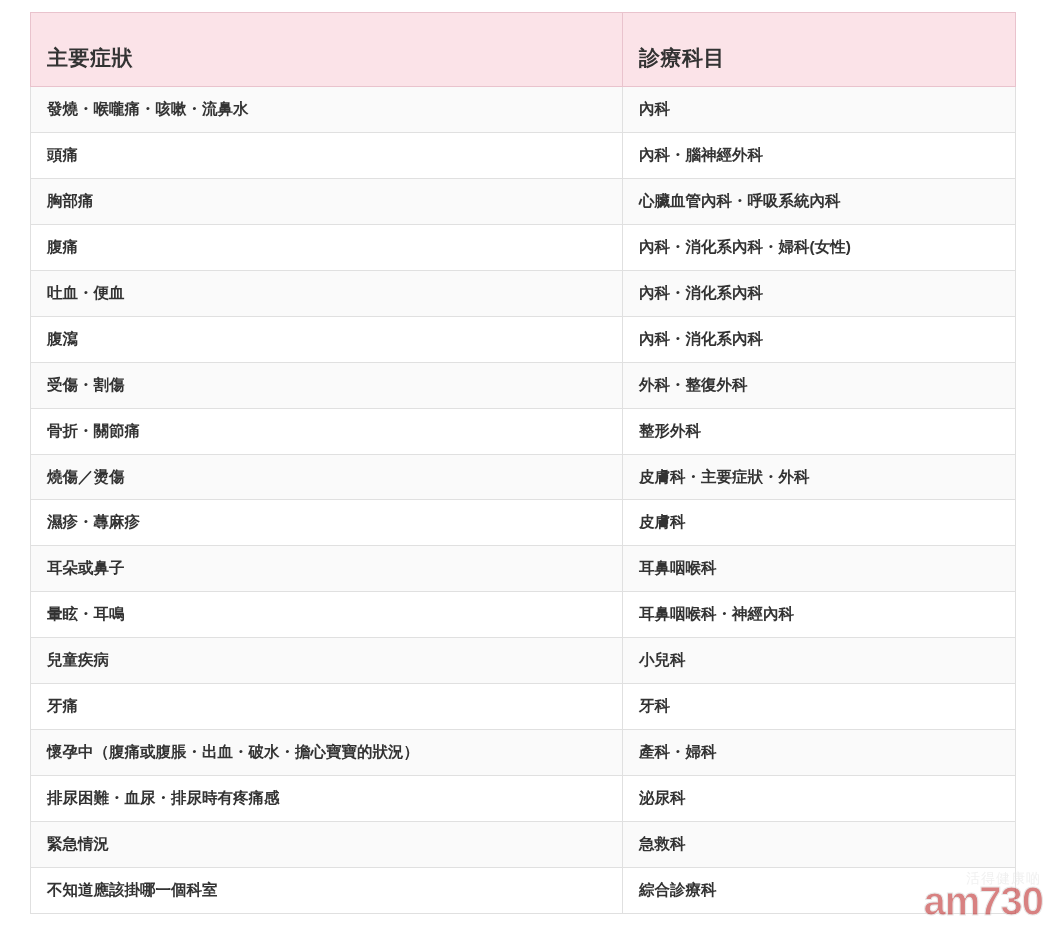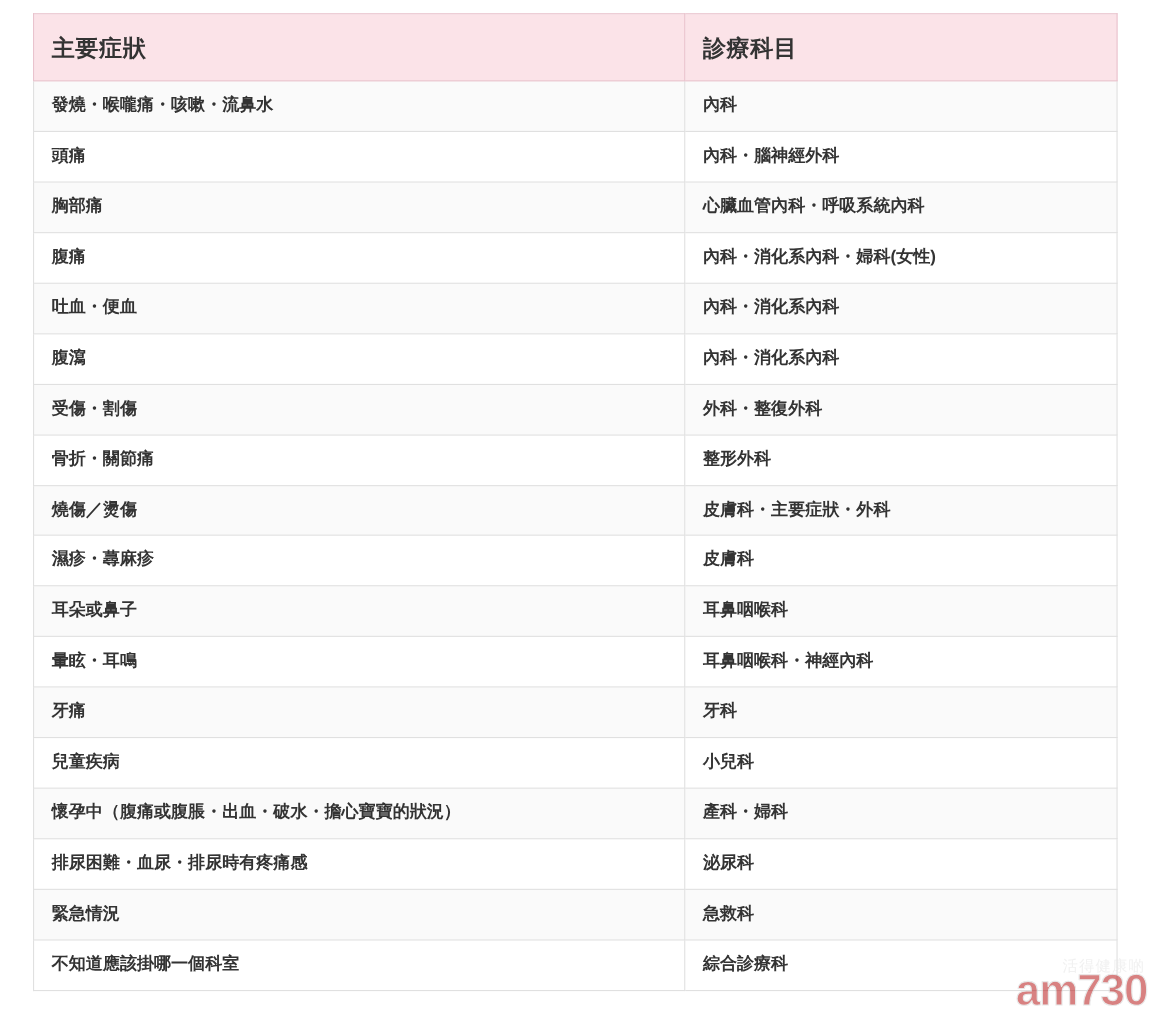--- a/index.html
+++ b/index.html
@@ -37,21 +37,21 @@
   table.symptom-table col.col-symptom { width: 592px; }
   table.symptom-table col.col-dept { width: 393px; }
 
   table.symptom-table thead th {
     background: #fbe3e8;
     border: 1px solid #e9c3cd;
     font-size: 21px;
     font-weight: bold;
     color: #333333;
     text-align: left;
-    padding: 19px 16px 16px 16px;
+    padding: 32px 16px 16px 16px;
     letter-spacing: 0.5px;
     line-height: 1.2;
   }
   table.symptom-table tbody td {
     border: 1px solid #e0e0e0;
     font-size: 15.5px;
     color: #333333;
     text-align: left;
     padding: 12px 16px 12px 16px;
     line-height: 1.35;
@@ -160,26 +160,26 @@
         </tr>
         <tr>
           <td>耳朵或鼻子</td>
           <td>耳鼻咽喉科</td>
         </tr>
         <tr>
           <td>暈眩・耳鳴</td>
           <td>耳鼻咽喉科・神經內科</td>
         </tr>
         <tr>
+          <td>兒童疾病</td>
+          <td>小兒科</td>
+        </tr>
+        <tr>
           <td>牙痛</td>
           <td>牙科</td>
-        </tr>
-        <tr>
-          <td>兒童疾病</td>
-          <td>小兒科</td>
         </tr>
         <tr>
           <td>懷孕中（腹痛或腹脹・出血・破水・擔心寶寶的狀況）</td>
           <td>產科・婦科</td>
         </tr>
         <tr>
           <td>排尿困難・血尿・排尿時有疼痛感</td>
           <td>泌尿科</td>
         </tr>
         <tr>

